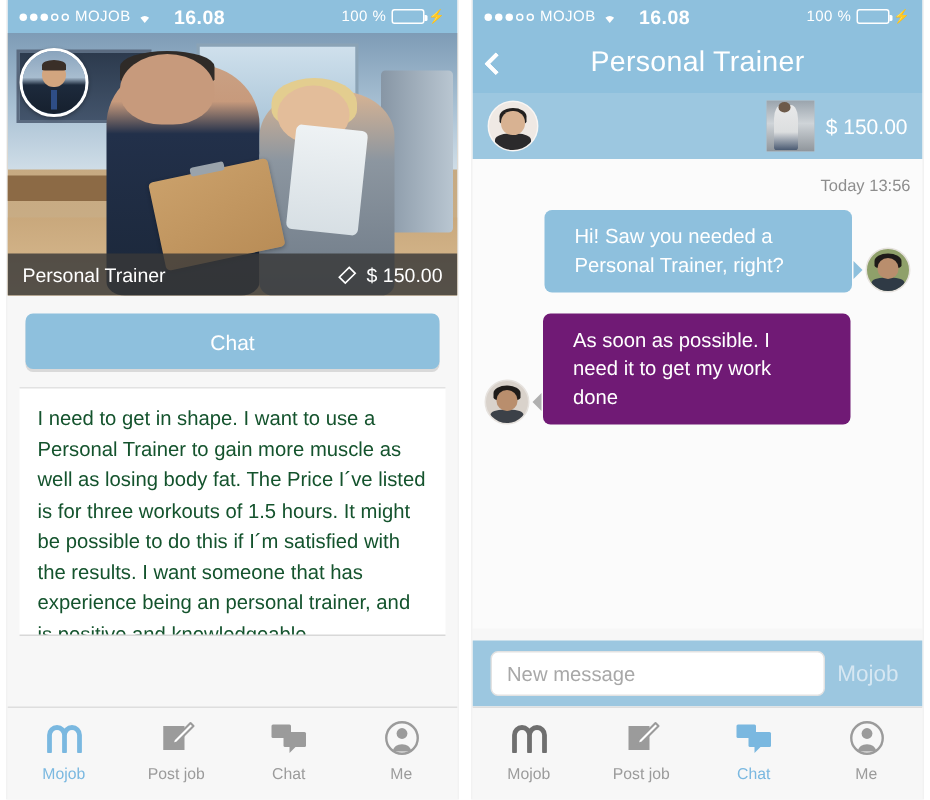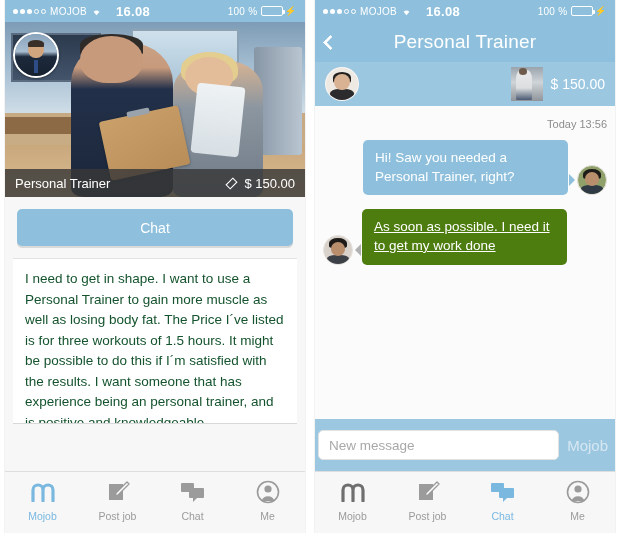--- a/index.html
+++ b/index.html
@@ -266,29 +266,29 @@
   }
   .ts {
     text-align: right; font-size: 11px;
     color: #8d8d8d; margin: 2px 0 10px 0;
   }
   .row { display: flex; align-items: flex-end; margin-bottom: 14px; }
   .row.out { justify-content: flex-end; }
   .row.in { justify-content: flex-start; }
   .bubble {
     max-width: 205px;
-    padding: 9px 12px;
+    padding: 9px 20px;
     border-radius: 5px;
     font-size: 13.5px;
     line-height: 1.38;
     color: #ffffff;
     position: relative;
   }
   .bubble.out { background: #8ec0dd; margin-right: 9px; }
-  .bubble.in  { background: #4d7c0f; margin-left: 9px; text-decoration: underline; }
+  .bubble.in  { background: #701a75; margin-left: 9px; }
   .bubble.out::after {
     content: ""; position: absolute; right: -7px; bottom: 9px;
     border: 6px solid transparent; border-left-color: #8ec0dd; border-right: 0;
   }
   .bubble.in::after {
     content: ""; position: absolute; left: -7px; bottom: 9px;
     border: 6px solid transparent; border-right-color: #b0b0b0; border-left: 0;
   }
   .msg-av {
     width: 30px; height: 30px; border-radius: 50%;
@@ -300,23 +300,23 @@
   .msg-av .hair { position:absolute; left:18%; top:10%; width:64%; height:36%;
       background:#1e1b19; border-radius:50% 50% 22% 22%; }
   .msg-av .body { position:absolute; left:10%; bottom:0; width:80%; height:32%;
       background:#3c4148; border-radius:40% 40% 0 0; }
   .msg-av.green { background:#8fa06a; }
   .msg-av.green .body { background:#2f3a45; }
 
   
   .composer {
     position: absolute; left: 0; right: 0; bottom: 62px;
-    height: 52px; background: #9cc7e0;
+    height: 44px; background: #9cc7e0;
     display: flex; align-items: center;
-    padding: 0 3px; gap: 8px;
+    padding: 0 12px; gap: 8px;
   }
   .msg-input {
     flex: 1; height: 30px;
     border: 1px solid #e2e2e2; border-radius: 5px;
     background: #ffffff;
     padding: 0 10px;
     font-size: 13.5px;
     font-family: inherit;
     color: #333;
     outline: none;

